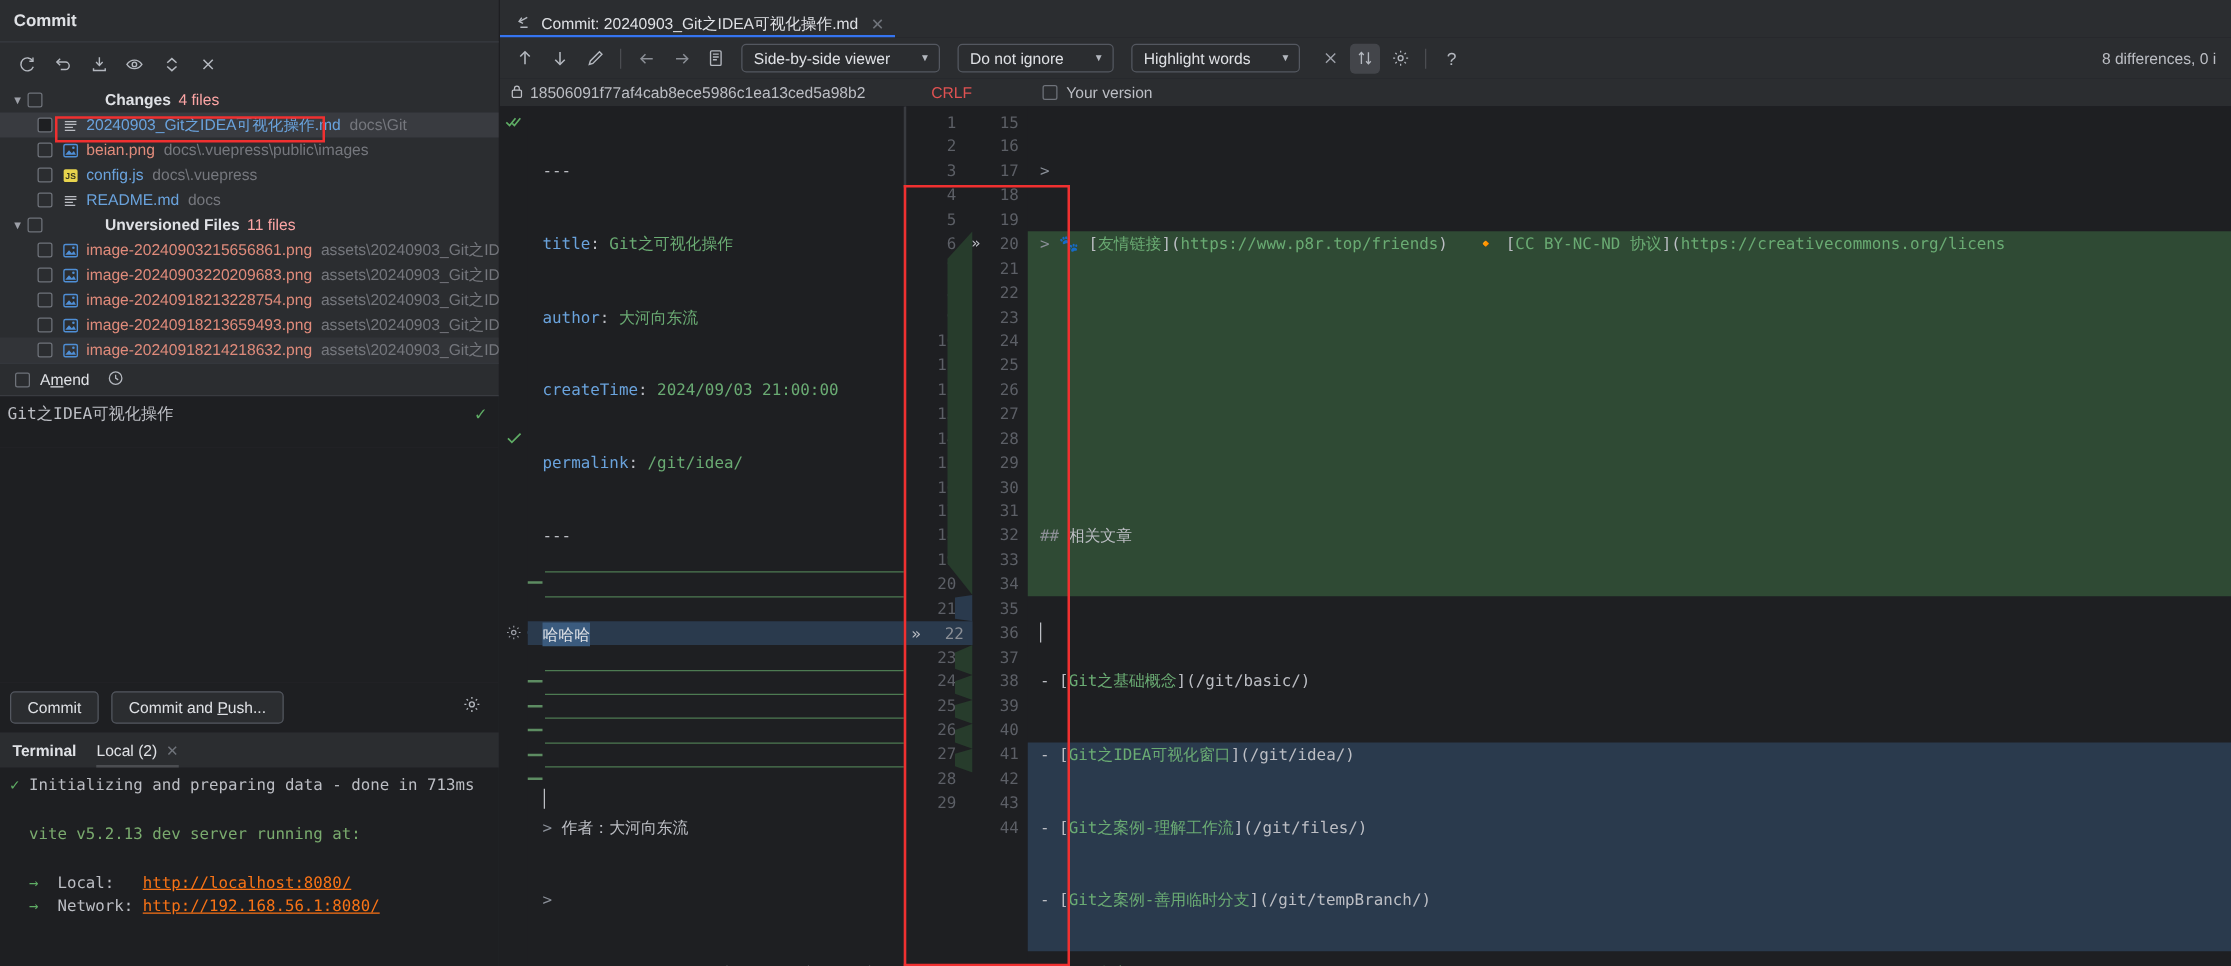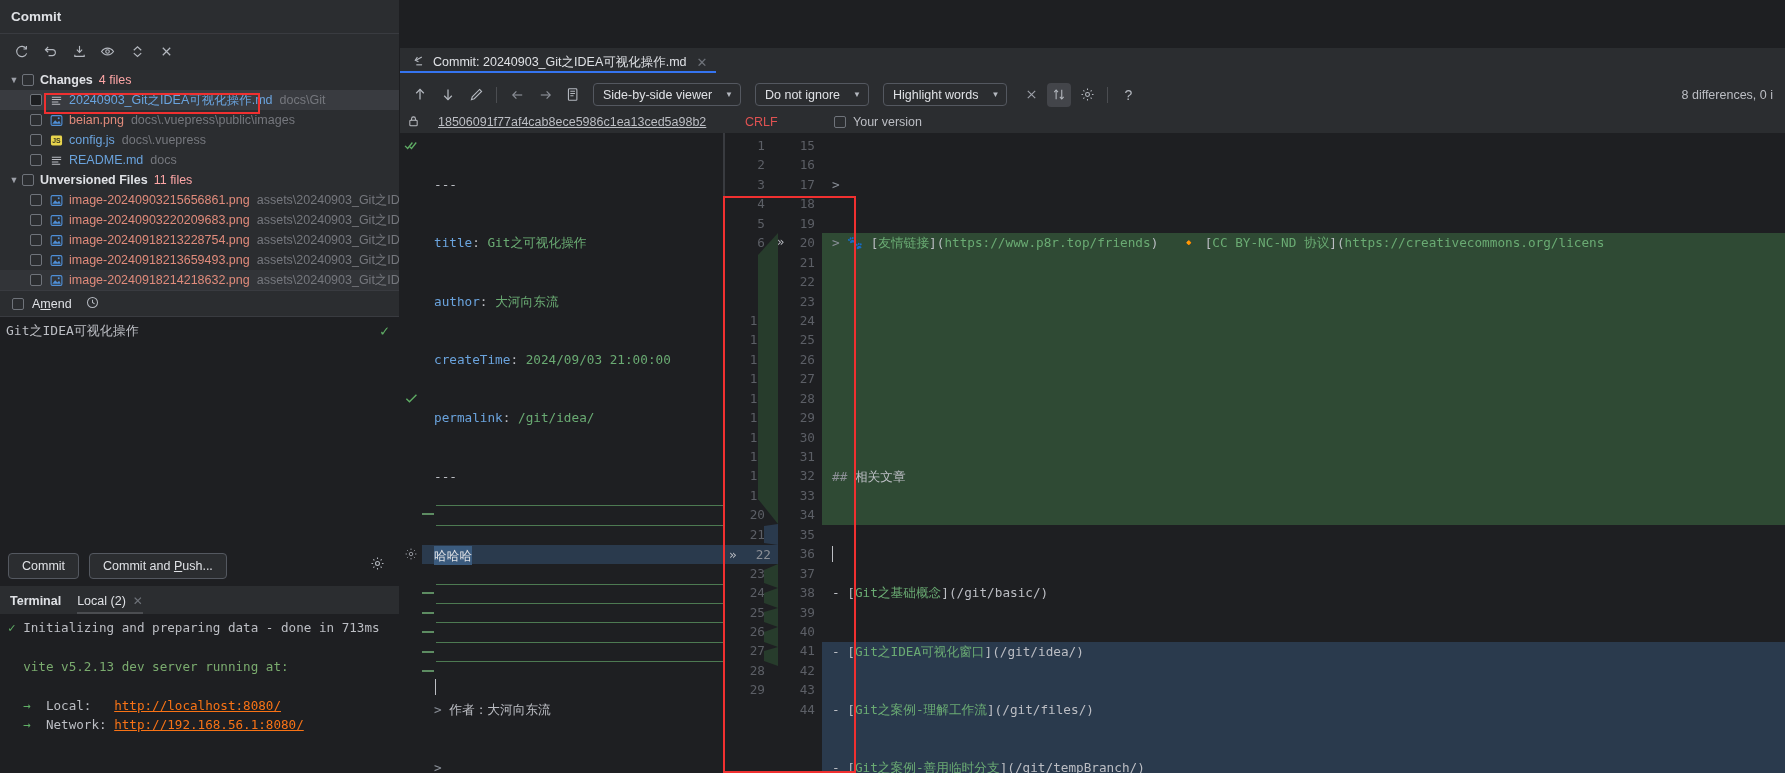--- a/index.html
+++ b/index.html
@@ -18,21 +18,21 @@
   .tb-ico svg { display:block; }
 
   .tree { flex:0 0 auto; padding-top:2px; font-size:12.5px; overflow:hidden; }
   .row { height:20px; display:flex; align-items:center; white-space:nowrap; padding-left:6px; }
   .row.sel { background:#393b40; }
   .row.sel2 { background:#323438; }
   .chev { width:16px; color:#9da0a8; font-size:9px; text-align:center; }
   .cbox { width:12px; height:12px; border:1px solid #6f737a; border-radius:2px;
      background:#2b2d30; margin-right:6px; flex:none; }
   .cbox.dark { background:#1e1f22; }
-  .grp-name { font-weight:bold; color:#dfe1e5; }
+  .grp-name { font-weight:bold; color:#dfe1e5;margin-left:44px; }
   .grp-cnt { color:#fca5a5; margin-left:6px; }
   .findent { width:24px; flex:none; }
   .ficon { width:17px; height:14px; margin-right:4px; flex:none; display:flex; align-items:center; justify-content:center; }
   .fname { }
   .fname.md { color:#6aa3dd; }
   .fname.png { color:#e08b7b; }
   .fname.js { color:#6aa3dd; }
   .fpath { color:#75777d; margin-left:7px; }
 
   .hl-box { position:absolute; border:2px solid #f03030; pointer-events:none; }
@@ -63,39 +63,39 @@
      border-bottom:2px solid #4b4d51; color:#dfe1e5; }
   .term-tab .x { color:#6f737a; font-size:12px; }
   .term-body { flex:1; padding:4px 8px; font-family:"DejaVu Sans Mono", monospace;
      font-size:12.6px; line-height:19.5px; color:#bcbec4; white-space:pre; }
   .tg { color:#5fad65; }
   .tlink { color:#f97316; text-decoration:underline; }
   .tgr { color:#7aab6e; }
 
   
   .editor { flex:1; height:773px; display:flex; flex-direction:column; background:#1e1f22; }
-  .tabbar { height:30px; background:#2b2d30; display:flex; align-items:center;margin-top:48px; }
+  .tabbar { height:30px; background:#2b2d30; display:flex; align-items:flex-end; }
   .tab { display:flex; align-items:center; gap:7px; padding:0 9px 0 12px;
      font-size:12.5px; color:#dfe1e5; border-bottom:2px solid #3574f0; }
   .tab .x { color:#6f737a; font-size:13px; margin-left:3px; }
 
   .difftoolbar { height:33px; background:#2b2d30; display:flex; align-items:center;
      gap:4px; padding:0 8px; font-size:12.5px; }
   .dt-ico { width:24px; height:24px; display:flex; align-items:center; justify-content:center; color:#b4b8bf; }
   .dt-sep { width:1px; height:16px; background:#4b4d51; margin:0 4px; }
   .combo { height:23px; border:1px solid #545860; border-radius:4px; background:#2b2d30;
-     display:flex; align-items:center; gap:13px; padding:0 7px 0 9px; color:#dfe1e5; }
+     display:flex; align-items:center; gap:24px; padding:0 7px 0 9px; color:#dfe1e5; }
   .combo .caret { font-size:8px; color:#b4b8bf; }
   .dt-right { margin-left:auto; display:flex; align-items:center; gap:14px; padding-right:4px;
      color:#9da0a8; }
   .diffcount { font-size:12.5px; color:#bcbec4; white-space:nowrap; }
 
   .diffhdr { height:22px; background:#2b2d30; display:flex; align-items:center;
      font-size:12.5px; color:#bcbec4; position:relative; }
-  .dh-left { display:flex; align-items:center; gap:19px; padding-left:8px;text-decoration:underline; }
+  .dh-left { display:flex; align-items:center; gap:5px; padding-left:8px; }
   .crlf { position:absolute; left:345px; color:#e05252; }
   .yourver { position:absolute; left:434px; display:flex; align-items:center; gap:7px; }
 
   .diffbody { flex:1; display:flex; position:relative; overflow:hidden;
      font-family:"DejaVu Sans Mono", monospace; font-size:12.7px; }
   .LH { line-height:19.45px; }
 
   .markgut { width:22px; background:#1e1f22; padding-top:3px; }
   .markgut div { height:19.45px; display:flex; align-items:center; justify-content:center; }
 

